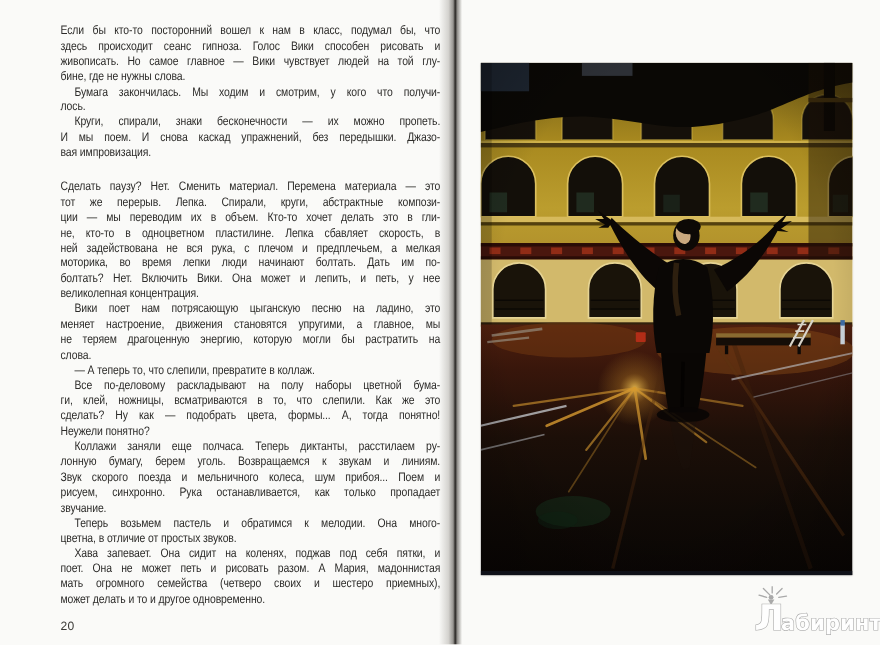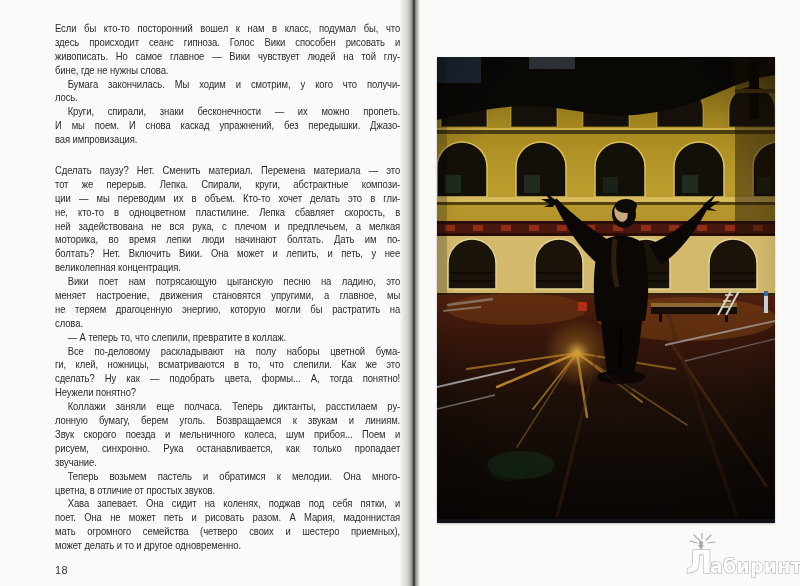--- a/index.html
+++ b/index.html
@@ -108,21 +108,21 @@
           <div class="line">Теперь возьмем пастель и обратимся к мелодии. Она много-</div>
           <div class="line last">цветна, в отличие от простых звуков.</div>
         </div>
         <div class="para ind">
           <div class="line">Хава запевает. Она сидит на коленях, поджав под себя пятки, и</div>
           <div class="line">поет. Она не может петь и рисовать разом. А Мария, мадоннистая</div>
           <div class="line">мать огромного семейства (четверо своих и шестеро приемных),</div>
           <div class="line last">может делать и то и другое одновременно.</div>
         </div>
       </div>
-    <div class="pagenum">18</div>
+    <div class="pagenum">20</div>
   </div>
 
   <div class="gutter"></div>
 
   <div>
 
     <figure class="photo">
       <svg viewBox="0 0 338 466" xmlns="http://www.w3.org/2000/svg">
         <defs>
           <linearGradient id="gFacade" x1="0" y1="0" x2="0" y2="1">

